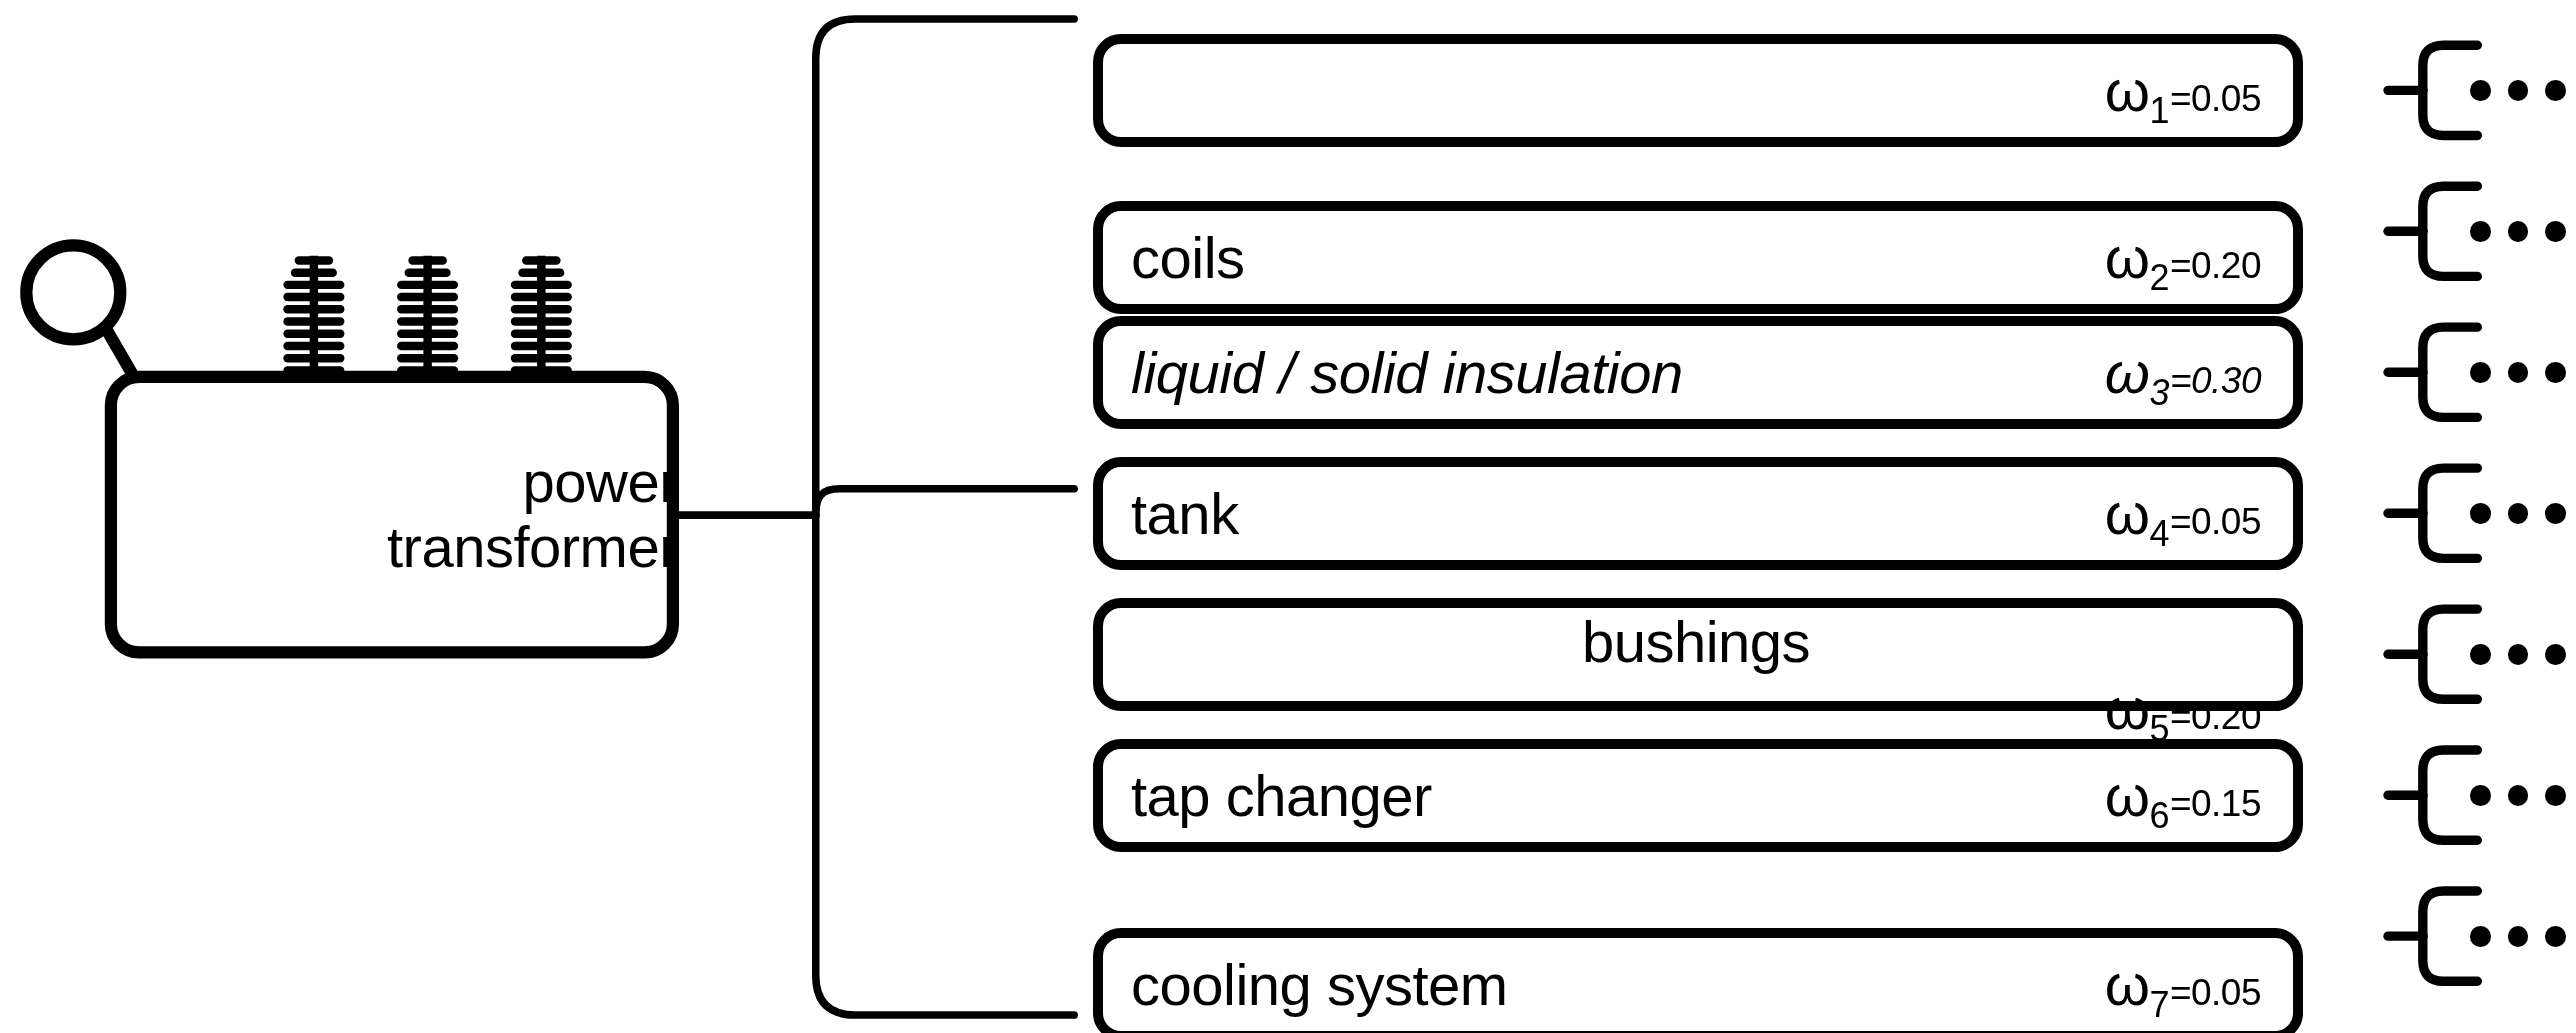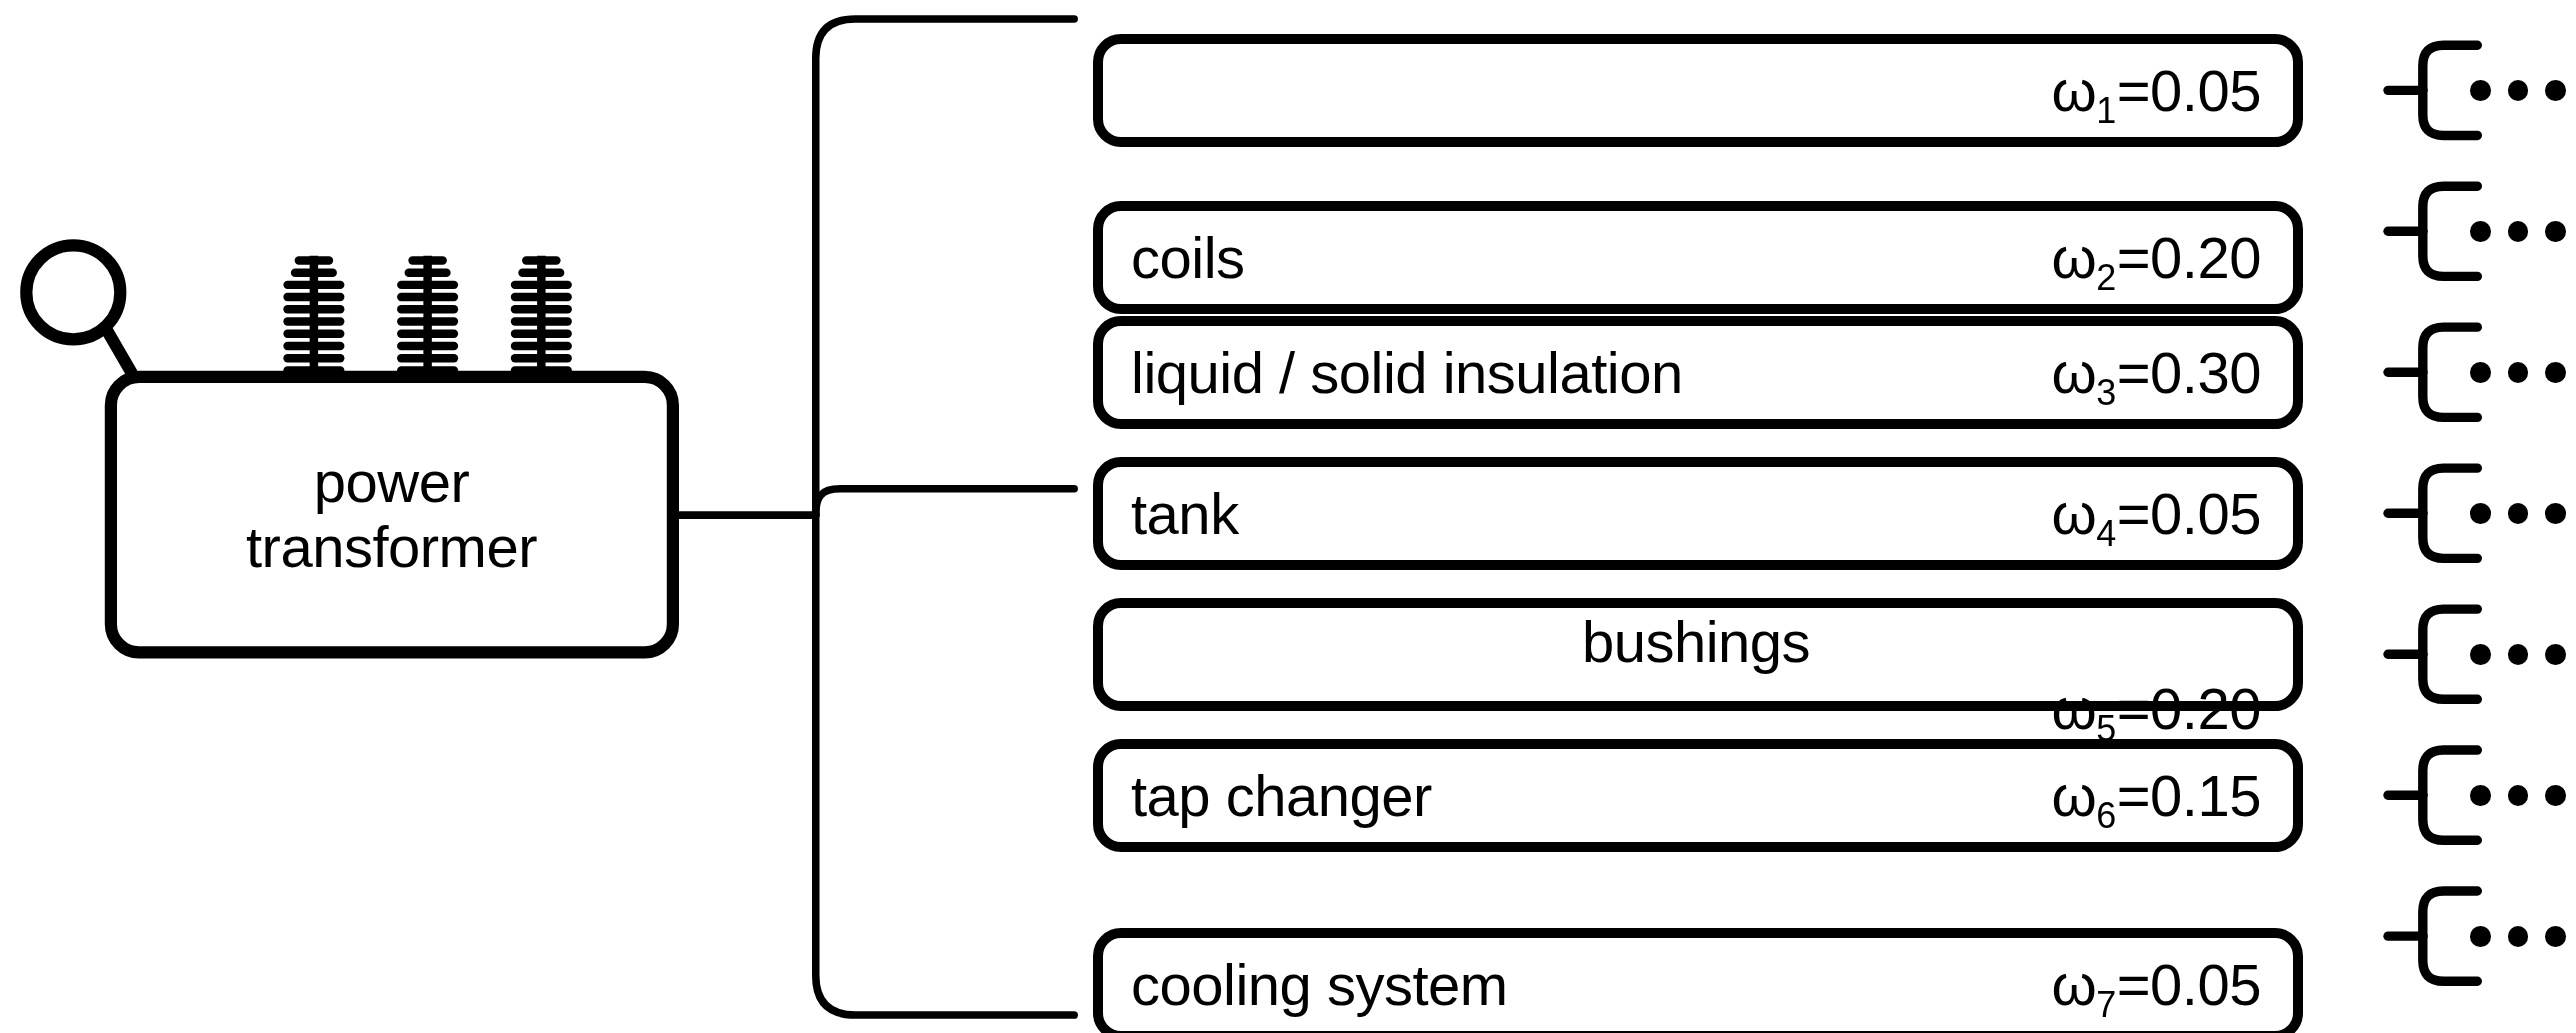--- a/index.html
+++ b/index.html
@@ -26,21 +26,21 @@
 
   
   .asset-label {
     position: absolute;
     left: 105px;
     top: 371px;
     width: 573px;
     height: 287px;
     display: flex;
     flex-direction: column;
-    align-items: center;
+    align-items: flex-end;
     justify-content: center;
     font-size: 58px;
     line-height: 1.12;
     color: #000000;
     letter-spacing: -0.5px;
     white-space: pre;
     text-align: center;
     pointer-events: none;
   }
 
@@ -74,21 +74,21 @@
     display: flex;
     align-items: baseline;
   }
   .w-sym { font-size: 58px; }
   .w-sub {
     font-size: 36px;
     position: relative;
     top: 12.2px;
     margin-right: 0.9px;
   }
-  .w-eq { font-size: 58px; }
+  .w-eq { font-size: 37px; }
 
   
   .dots {
     position: absolute;
     display: flex;
     align-items: center;
     gap: 17px;
     height: 20.7px;
   }
   .dots span {
@@ -237,21 +237,21 @@
         </div>
       </div>
       <div class="row" style="top: 161px; margin-top: 40px;">
         <div class="row-name">coils</div>
         <div class="row-weight">
           <span class="w-sym">ω</span>
           <span class="w-sub">2</span>
           <span class="w-eq">=0.20</span>
         </div>
       </div>
-      <div class="row" style="top: 316px;">
+      <div class="row" style="top: 316px; font-style: italic;">
         <div class="row-name">liquid / solid insulation</div>
         <div class="row-weight">
           <span class="w-sym">ω</span>
           <span class="w-sub">3</span>
           <span class="w-eq">=0.30</span>
         </div>
       </div>
       <div class="row" style="top: 457px;">
         <div class="row-name">tank</div>
         <div class="row-weight">

